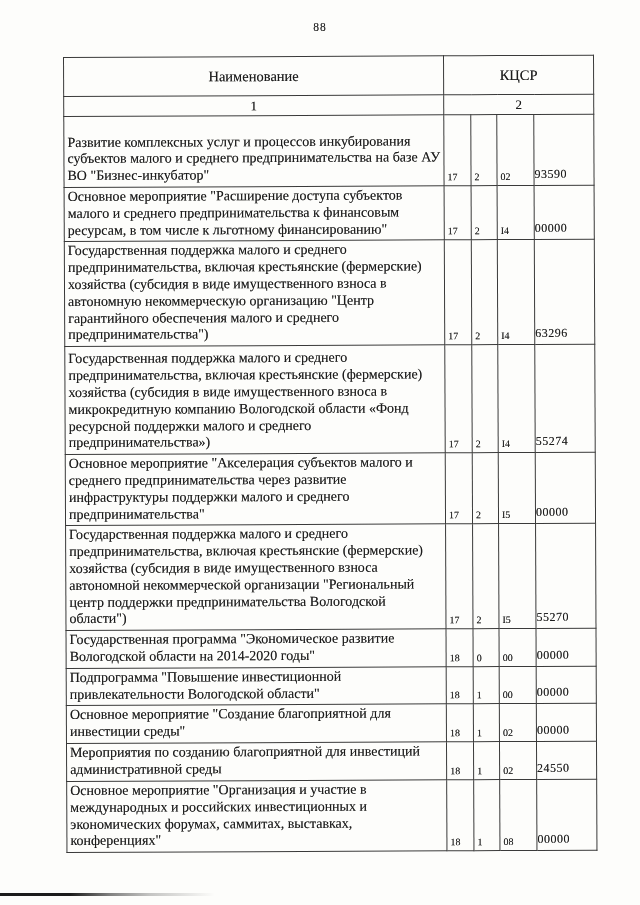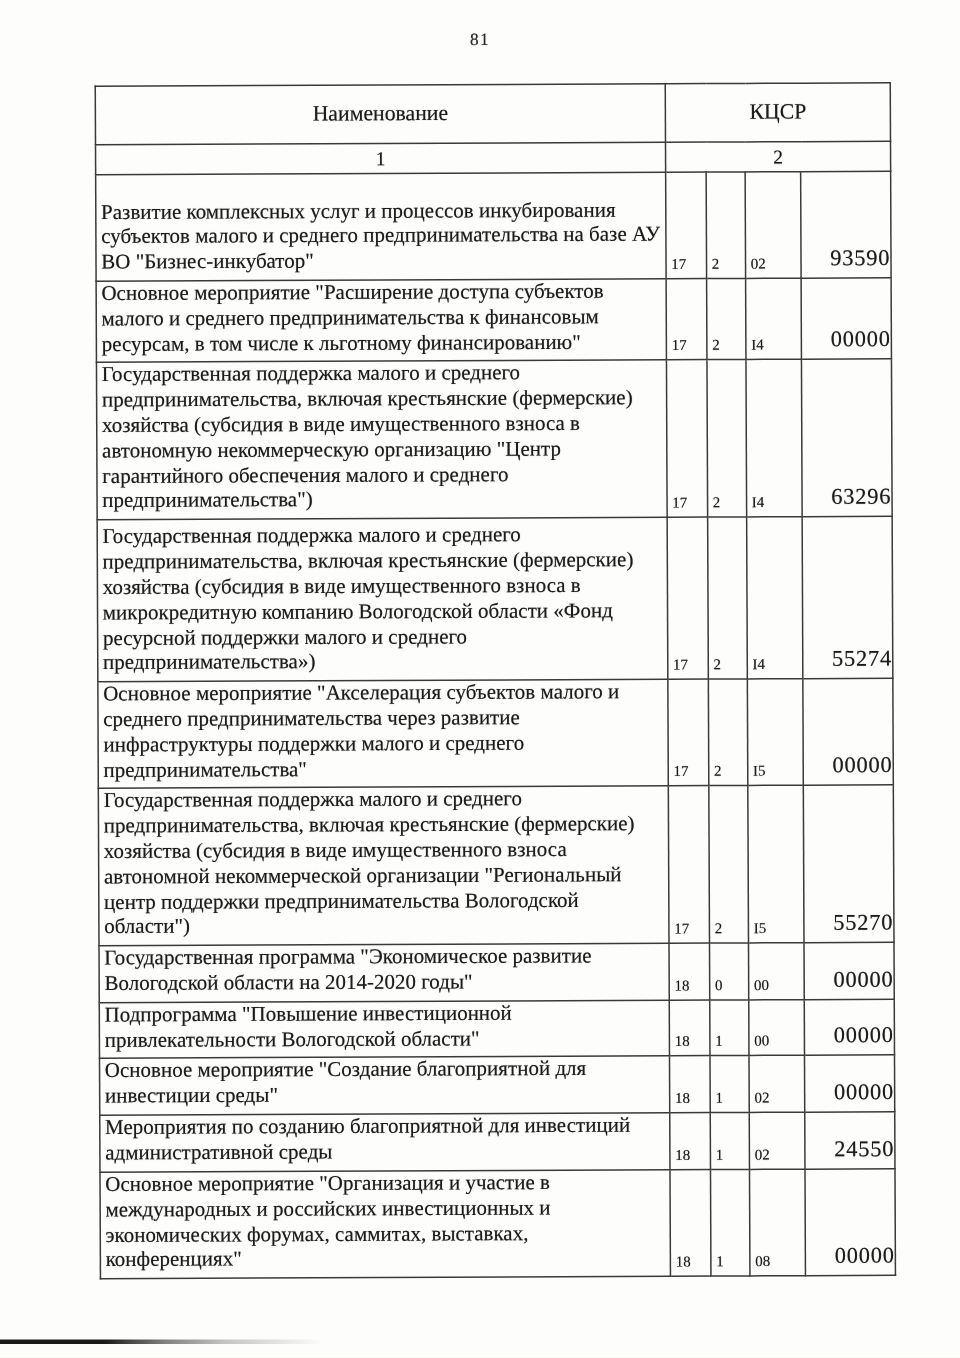--- a/index.html
+++ b/index.html
@@ -58,23 +58,23 @@
     line-height:16.8px;
     vertical-align:bottom;
     padding:1px 3px 2px 3px;
   }
   td.cd{
     font-size:10px;
     vertical-align:bottom;
     padding:0 0 3px 3px;
   }
   td.cd4{
-    font-size:15px;
+    font-size:12px;
     vertical-align:bottom;
-    text-align:right;
+    text-align:left;
     padding:0 0 3px 0;
     letter-spacing:0.5px;
   }
   
   tr.rh0{height:71px}
   tr.rh1{height:54px}
   tr.rh2{height:102px}
   tr.rh3{height:108px}
   tr.rh4{height:70px}
   tr.rh5{height:100px}
@@ -92,21 +92,21 @@
       rgba(27,27,27,0.55) 110px,
       rgba(27,27,27,0.25) 150px,
       rgba(27,27,27,0) 215px);
   }
 </style>
 </head>
 <body>
 
 <div class="sheet">
 
-  <div class="pageno">81</div>
+  <div class="pageno">88</div>
 
   <table class="doc">
     <colgroup>
       <col style="width:380px">
       <col style="width:27px">
       <col style="width:26px">
       <col style="width:37px">
       <col style="width:60px">
     </colgroup>
 

